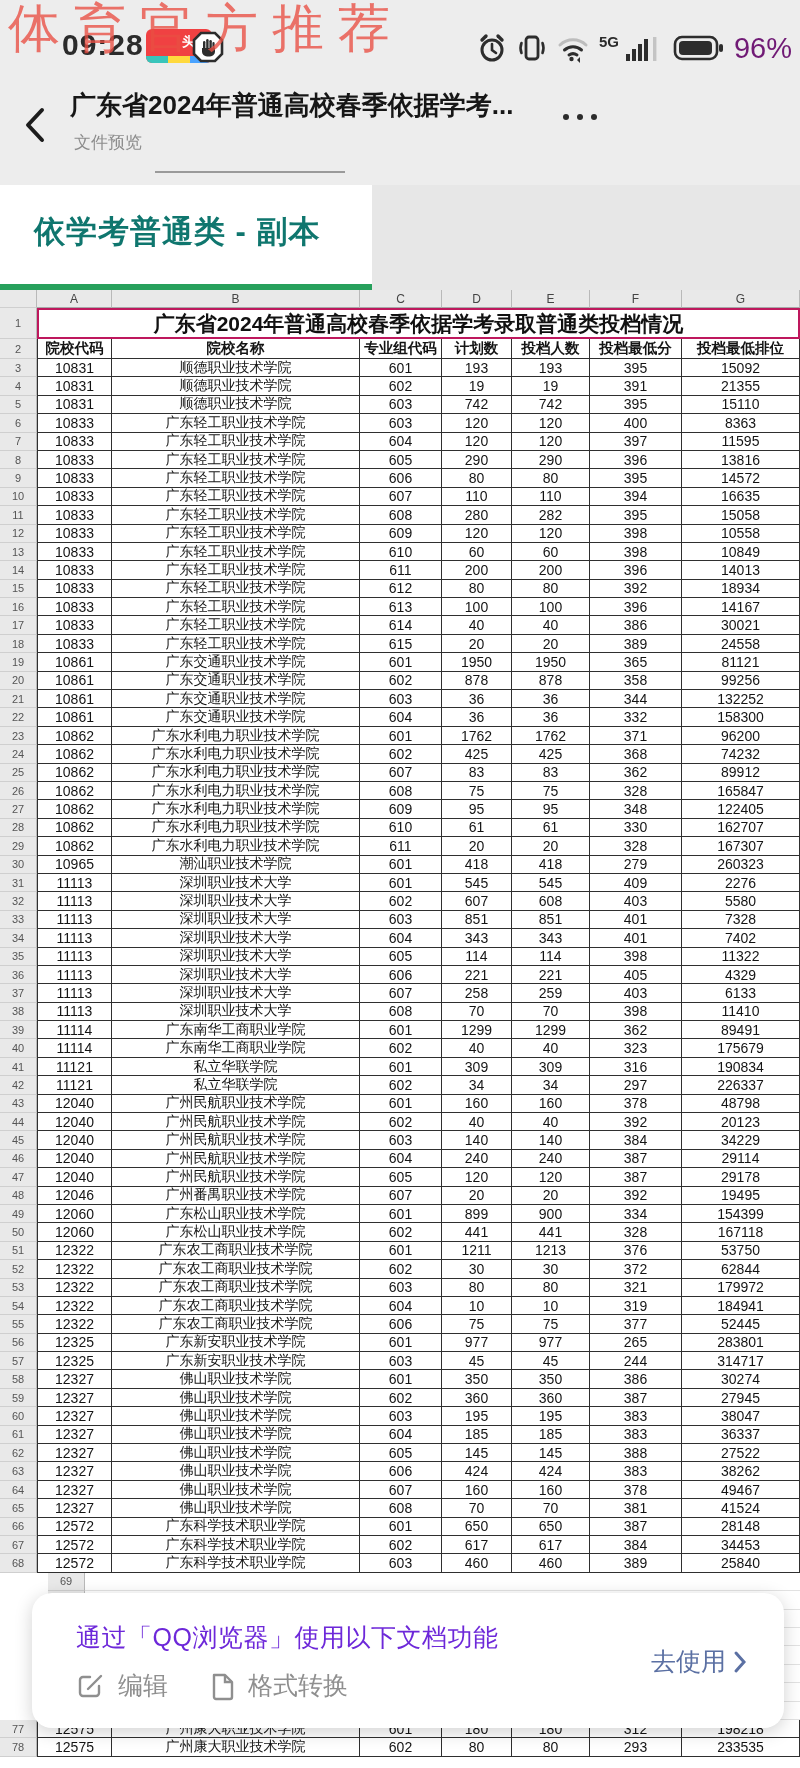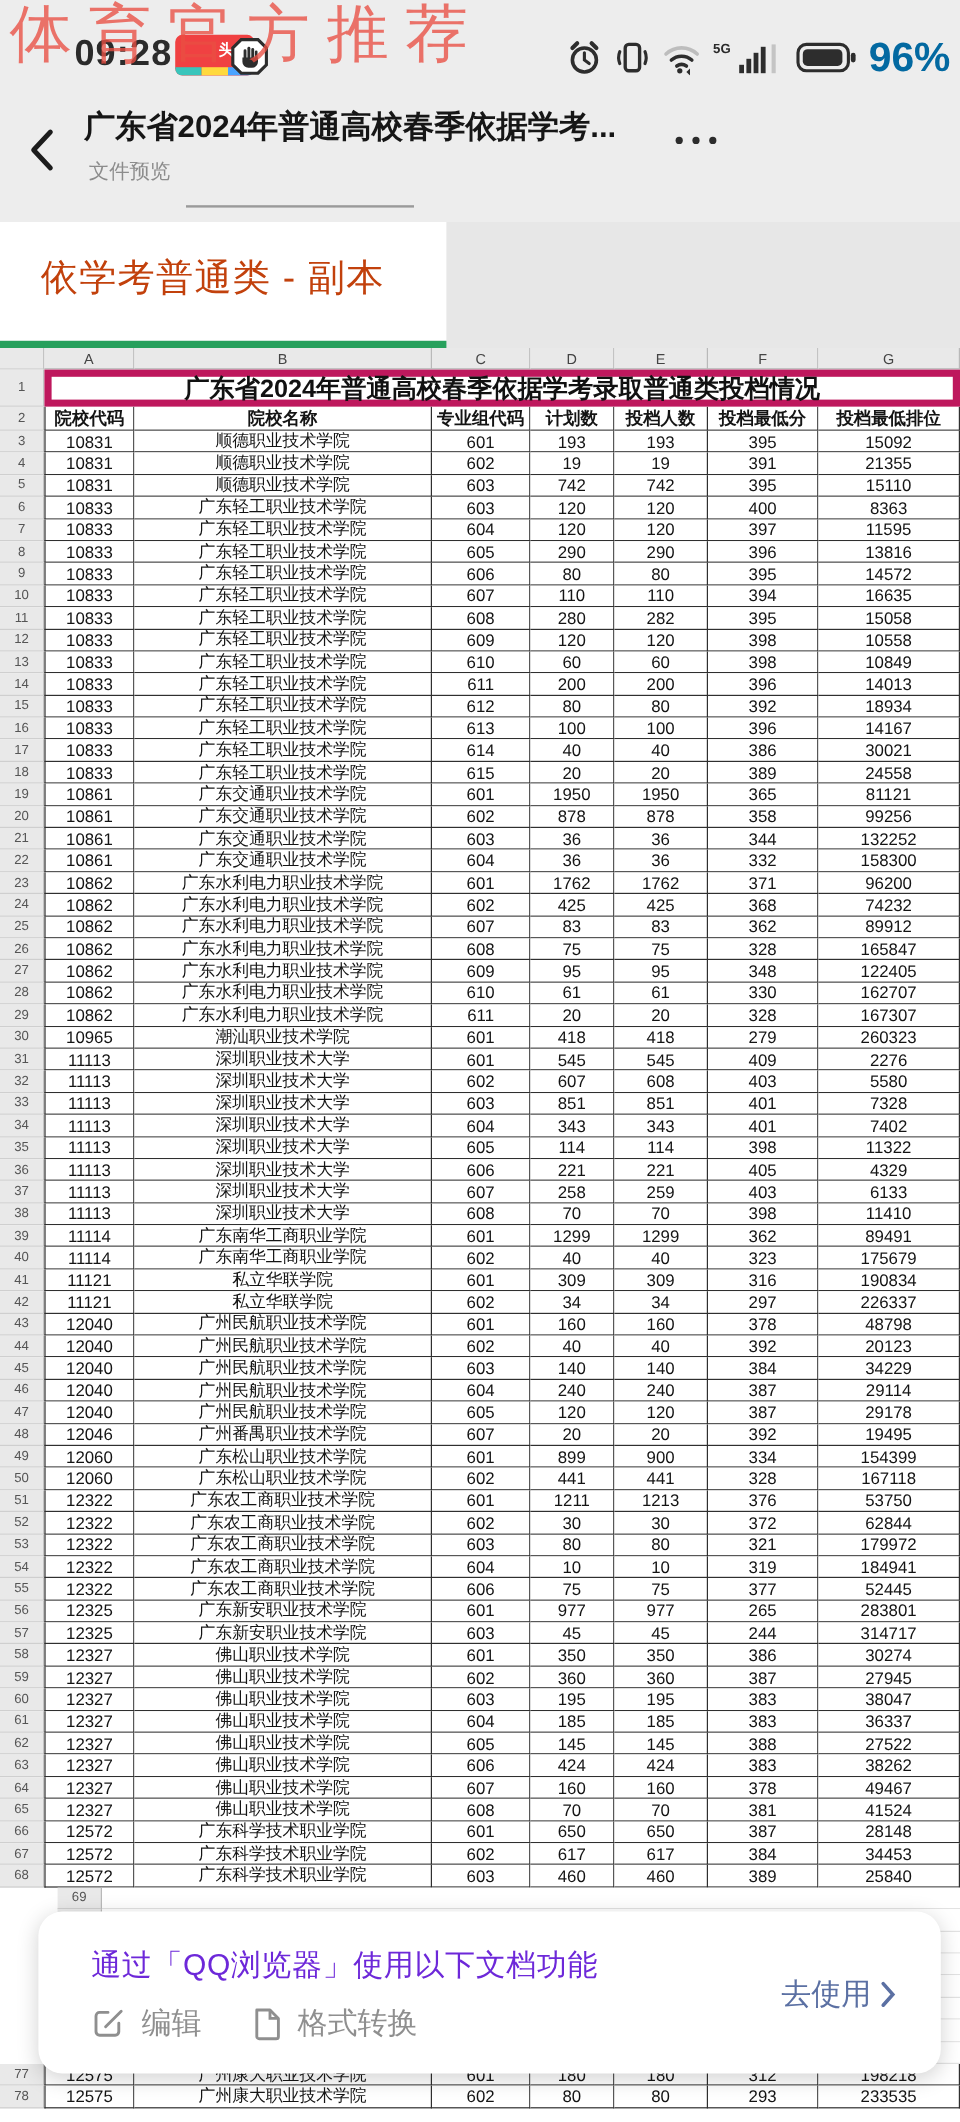--- a/index.html
+++ b/index.html
@@ -15,53 +15,53 @@
   .time{position:absolute;left:62px;top:2px;font-size:30px;font-weight:700;color:#2b2b2b;letter-spacing:1px;}
   .badge-toutiao{position:absolute;left:146px;top:3px;width:34px;height:34px;background:#f04142;border-radius:6px;overflow:hidden;padding-left:32px;}
   .badge-toutiao span{display:block;color:#fff;font-size:13px;font-weight:700;text-align:center;line-height:26px;}
   .badge-strip{position:absolute;bottom:0;left:0;width:100%;height:7px;display:flex;}
   .badge-strip i{flex:1;}
   .badge-strip i:nth-child(1){background:#39c5bb;}
   .badge-strip i:nth-child(2){background:#ffd93d;}
   .badge-strip i:nth-child(3){background:#4aa3ff;}
   .hand-badge{position:absolute;left:190px;top:3px;}
   .sb-icons{position:absolute;right:8px;top:0;height:44px;display:flex;align-items:center;gap:9px;}
-  .pct{font-size:34px;font-weight:700;color:#0369a1;}
-  .fiveg-label{font-size:11px;font-weight:700;color:#2b2b2b;margin-right:-4px;transform:translateY(-7px);}
+  .pct{font-size:29px;font-weight:400;color:#701a75;}
+  .fiveg-label{font-size:15px;font-weight:700;color:#2b2b2b;margin-right:-4px;transform:translateY(-7px);}
   
   .nav{position:absolute;top:84px;left:0;width:715px;height:90px;}
   .back{position:absolute;left:22px;top:18px;}
   .nav-titles{position:absolute;left:70px;top:4px;width:560px;}
   .nav-title{font-size:26px;font-weight:700;color:#161616;white-space:nowrap;overflow:hidden;}
   .nav-sub{font-size:17px;color:#8c8c8c;margin-top:8px;margin-left:4px;}
   .dots{position:absolute;right:118px;top:30px;display:flex;gap:8px;}
   .dots i{width:6px;height:6px;border-radius:50%;background:#2c2c2c;}
   
   .tab-strip{position:absolute;top:185px;left:0;width:800px;height:105px;background:#e7e7e7;}
   .tab-topline{position:absolute;top:-14px;left:155px;width:190px;height:2px;background:#9a9a9a;}
   .sheet-tab{position:absolute;top:0;left:0;width:372px;height:99px;background:#ffffff;}
-  .sheet-tab-label{position:absolute;left:34px;top:26px;font-size:31px;font-weight:400;color:#c2410c;letter-spacing:1px;}
+  .sheet-tab-label{position:absolute;left:34px;top:26px;font-size:31px;font-weight:700;color:#0f766e;letter-spacing:1px;}
   .tab-underline{position:absolute;top:99px;left:0;width:372px;height:6px;background:#27a05c;}
   
   .sheet{position:absolute;top:290px;left:0;width:800px;}
   .srow{display:flex;width:800px;}
   .gut{width:37px;box-sizing:border-box;background:#e9e9e9;border-right:1px solid #b9b9b9;border-bottom:1px solid #cfcfcf;
        color:#555;font-size:11px;display:flex;align-items:center;justify-content:center;flex:0 0 37px;}
   .hrow{height:18px;}
   .hcell{box-sizing:border-box;background:#e9e9e9;border-right:1px solid #b9b9b9;border-bottom:1px solid #a8a8a8;
          color:#444;font-size:12px;display:flex;align-items:center;justify-content:center;}
   .ca{width:75px;flex:0 0 75px;}
   .cb{width:248px;flex:0 0 248px;}
   .cc{width:82px;flex:0 0 82px;}
   .cd{width:70px;flex:0 0 70px;}
   .ce{width:78px;flex:0 0 78px;}
   .cf{width:92px;flex:0 0 92px;}
   .cg{flex:1;}
   .title-row{height:31px;}
-  .title-cell{flex:1;box-sizing:border-box;border:6px solid #be185d;display:flex;align-items:center;justify-content:center;
+  .title-cell{flex:1;box-sizing:border-box;border:2px solid #be185d;display:flex;align-items:center;justify-content:center;
               font-size:21px;font-weight:700;color:#111;background:#fff;}
   .head-row{height:20px;}
   .head-row .cell{font-weight:700;font-size:14.5px;}
   .cell{box-sizing:border-box;border-right:1px solid #2f2f2f;border-bottom:1px solid #2f2f2f;background:#fff;
         display:flex;align-items:center;justify-content:center;font-size:14px;color:#141414;overflow:hidden;white-space:nowrap;}
   .srow .cell.ca{border-left:1px solid #2f2f2f;}
   .drow{height:18.4px;}
   .erow{height:18.4px;padding-left:48px;}
   .fill{flex:1;box-sizing:border-box;border-bottom:1px solid #e2e2e2;background:#fff;}
   

